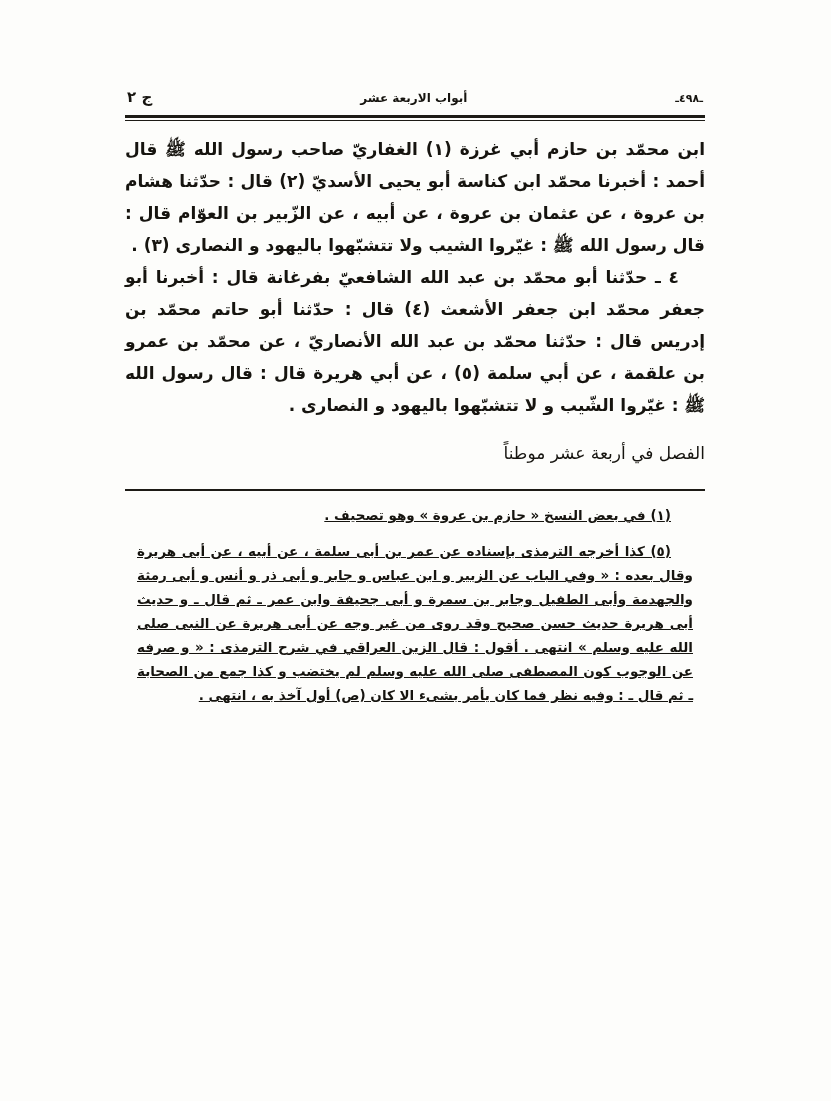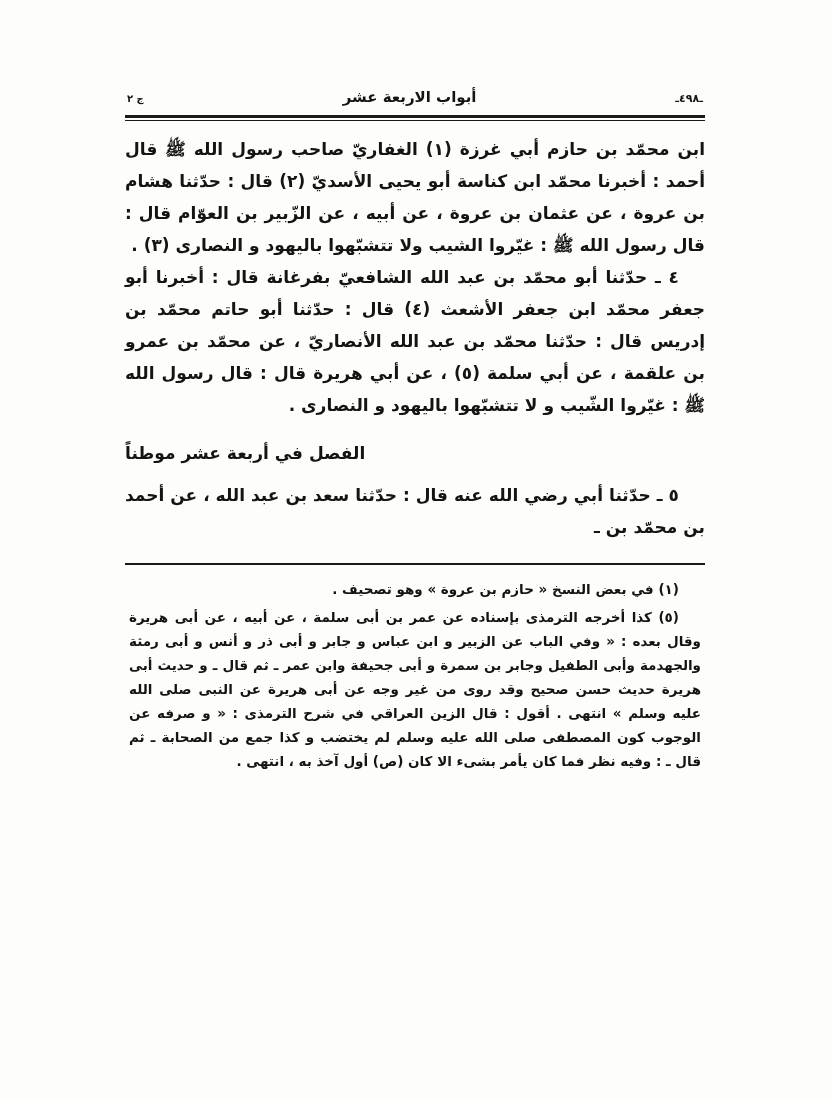--- a/index.html
+++ b/index.html
@@ -23,55 +23,55 @@
     direction: rtl;
   }
   .header {
     display: flex;
     justify-content: space-between;
     align-items: baseline;
     font-weight: bold;
     padding: 0 2px;
   }
   .page-num { font-size: 11px; letter-spacing: 1px; }
-  .title { font-size: 15px; margin: 0; font-weight: bold; }
-  .volume { font-size: 10px; }
+  .title { font-size: 12px; margin: 0; font-weight: bold; }
+  .volume { font-size: 15px; }
   .rule {
     margin-top: 9px;
     height: 6px;
     border-top: 3px solid #1d1b16;
     border-bottom: 1px solid #1d1b16;
   }
   .bodytext {
     margin-top: 12px;
     font-size: 17px;
     line-height: 32px;
     font-weight: bold;
     text-align: justify;
   }
   .bodytext p { margin: 0; text-indent: 26px; }
   .bodytext p.noindent { text-indent: 0; }
   .section-heading {
     font-size: 17px;
-    font-weight: bold;
-    text-align: left;
+    font-weight: normal;
+    text-align: right;
     margin: 16px 0 10px 0;
   }
   .fn-rule {
     margin-top: 20px;
     border-top: 2px solid #1d1b16;
   }
   .footnotes {
     margin-top: 12px;
     font-size: 13.5px;
     line-height: 24px;
     font-weight: bold;
     text-align: justify;
   }
-  .footnotes p { margin: 4px; text-indent: 22px; }
+  .footnotes p { margin: 12px; text-indent: 22px; text-decoration: underline; }
   .fn-gap { display: inline-block; width: 44px; }
 </style>
 </head>
 <body>
 
 <div class="page">
   <main class="content" dir="rtl">
 
     <header class="header">
       <span class="page-num">ـ٤٩٨ـ</span>
@@ -80,21 +80,20 @@
     </header>
 
     <div class="rule"></div>
 
     <section class="bodytext">
       <p class="noindent">ابن محمّد بن حازم أبي غرزة (١) الغفاريّ صاحب رسول الله ﷺ قال أحمد : أخبرنا محمّد ابن كناسة أبو يحيى الأسديّ (٢) قال : حدّثنا هشام بن عروة ، عن عثمان بن عروة ، عن أبيه ، عن الزّبير بن العوّام قال : قال رسول الله ﷺ : غيّروا الشيب ولا تتشبّهوا باليهود و النصارى (٣) .</p>
       <p>٤ ـ حدّثنا أبو محمّد بن عبد الله الشافعيّ بفرغانة قال : أخبرنا أبو جعفر محمّد ابن جعفر الأشعث (٤) قال : حدّثنا أبو حاتم محمّد بن إدريس قال : حدّثنا محمّد بن عبد الله الأنصاريّ ، عن محمّد بن عمرو بن علقمة ، عن أبي سلمة (٥) ، عن أبي هريرة قال : قال رسول الله ﷺ : غيّروا الشّيب و لا تتشبّهوا باليهود و النصارى .</p>
 
       <h2 class="section-heading">الفصل في أربعة عشر موطناً</h2>
 
-      <p>٥ ـ حدّثنا أبي رضي الله عنه قال : حدّثنا سعد بن عبد الله ، عن أحمد بن محمّد بن ـ</p>
     </section>
 
     <div class="fn-rule"></div>
 
     <section class="footnotes">
       <p>(١) في بعض النسخ « حازم بن عروة » وهو تصحيف .</p>
       <p>(٥) كذا أخرجه الترمذى بإسناده عن عمر بن أبى سلمة ، عن أبيه ، عن أبى هريرة وقال بعده : « وفي الباب عن الزبير و ابن عباس و جابر و أبى ذر و أنس و أبى رمثة والجهدمة وأبى الطفيل وجابر بن سمرة و أبى جحيفة وابن عمر ـ ثم قال ـ و حديث أبى هريرة حديث حسن صحيح وقد روى من غير وجه عن أبى هريرة عن النبى صلى الله عليه وسلم » انتهى . أقول : قال الزين العراقي في شرح الترمذى : « و صرفه عن الوجوب كون المصطفى صلى الله عليه وسلم لم يختضب و كذا جمع من الصحابة ـ ثم قال ـ : وفيه نظر فما كان يأمر بشىء الا كان (ص) أول آخذ به ، انتهى .</p>
     </section>
 
   </main>

